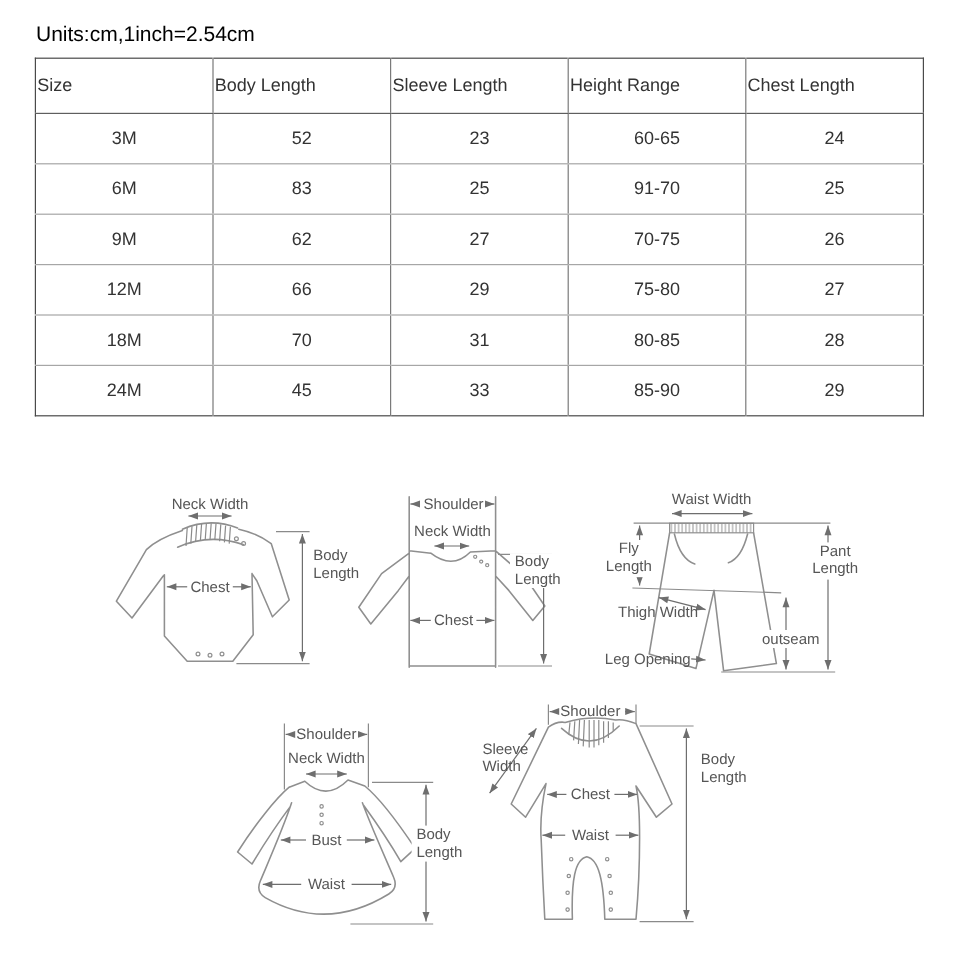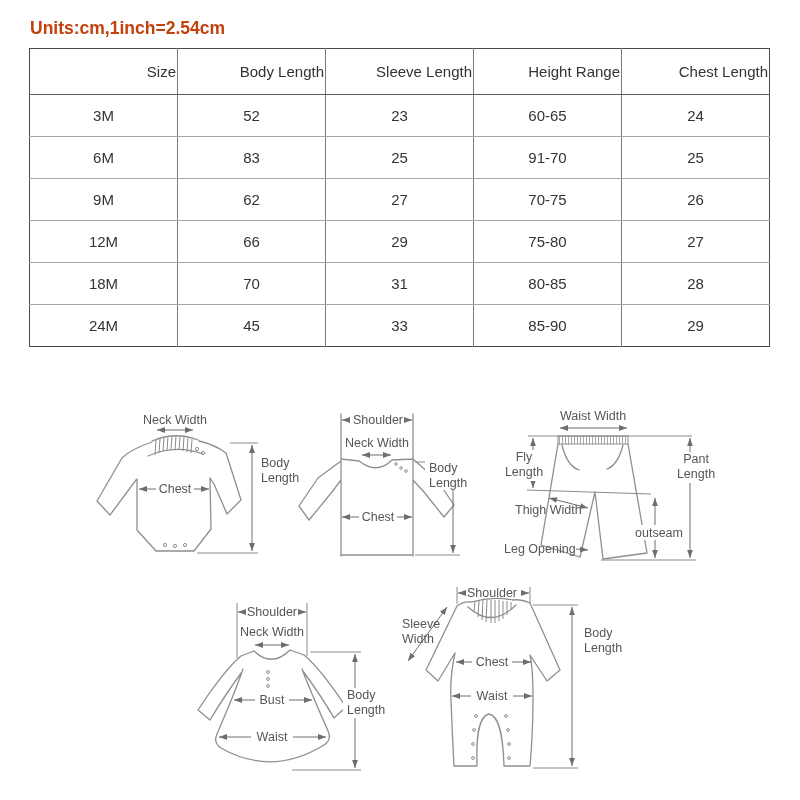--- a/index.html
+++ b/index.html
@@ -1,21 +1,21 @@
 <!DOCTYPE html>
 <html><head>
 <meta charset="utf-8">
 <style>
   html,body{margin:0;padding:0}
   body{width:800px;height:800px;position:relative;background:#fff;
        font-family:"Liberation Sans",sans-serif;overflow:hidden}
-  .units-note{position:absolute;left:30px;top:18px;font-size:17.5px;font-weight:700;color:#c2410c}
+  .units-note{position:absolute;left:30px;top:18px;font-size:17.5px;font-weight:400;color:#000000}
   table.size-table{position:absolute;left:29px;top:48px;width:741px;border-collapse:collapse;
        table-layout:fixed;border:1px solid #4a4a4a;font-size:15px;color:#333}
-  table.size-table th{font-weight:400;height:43px;border-bottom:1px solid #5e5e5e;text-align:right}
+  table.size-table th{font-weight:400;height:43px;border-bottom:1px solid #5e5e5e;text-align:left}
   table.size-table td{height:39px;text-align:center;border-bottom:1px solid #a6a6a6}
   table.size-table th+th, table.size-table td+td{border-left:1px solid #7a7a7a}
   table.size-table tr:last-child td{border-bottom:none}
   svg.diagrams{position:absolute;left:0;top:380px}
   .garm{fill:none;stroke:#8f8f8f;stroke-width:1.3;stroke-linecap:round;stroke-linejoin:round}
   .refl{stroke:#8a8a8a;stroke-width:1}
   .meas{stroke:#6e6e6e;stroke-width:1;fill:none}
   .lbl{font-family:"Liberation Sans",sans-serif;font-size:12.5px;fill:#565656}
   .wrect{fill:#fff}
   .snap{fill:none;stroke:#8f8f8f;stroke-width:1}

